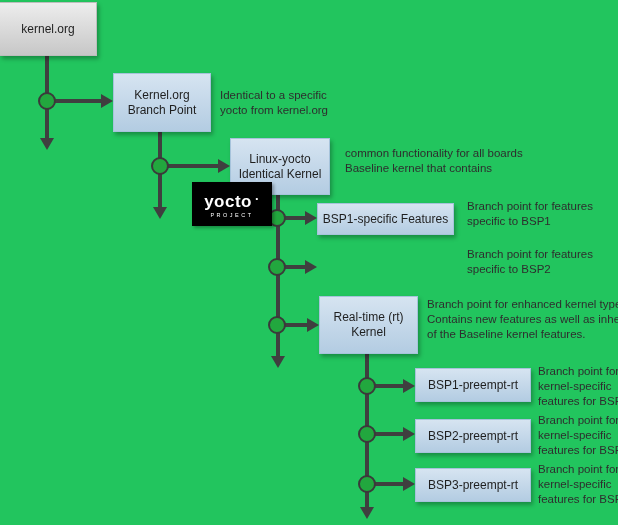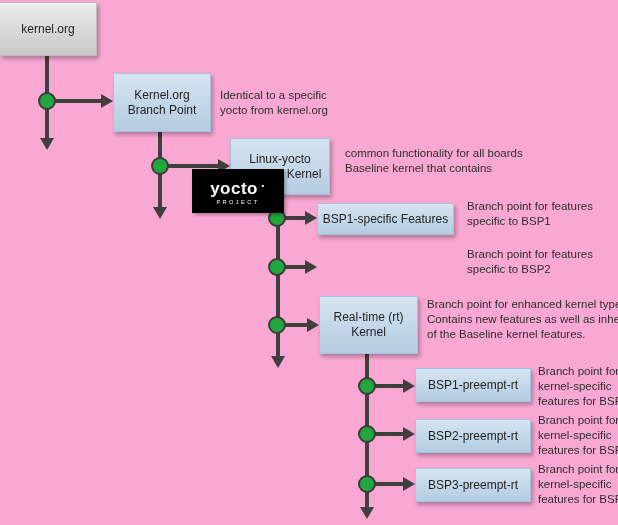--- a/index.html
+++ b/index.html
@@ -1,17 +1,17 @@
 <!DOCTYPE html>
 <html><head>
 <meta charset="utf-8">
 <style>
   html,body{margin:0;padding:0;background:#ffffff;}
   .canvas{
-    position:relative;width:618px;height:525px;background:#f9a8d4;
+    position:relative;width:618px;height:525px;background:#22c55e;
     font-family:"Liberation Sans",sans-serif;overflow:hidden;
   }
   
   .node{
     position:absolute;display:flex;flex-direction:column;align-items:center;justify-content:center;
     text-align:center;font-size:12px;line-height:15px;color:#1f1f1f;
     box-shadow:2px 3px 4px rgba(0,0,0,0.28);
   }
   .node.blue{
     background:linear-gradient(#d6e4f1,#b3cce2);
@@ -118,21 +118,21 @@
   </div>
 
   <div class="node blue" style="left:415px;top:419px;width:114px;height:32px">
     <span>BSP2-preempt-rt</span>
   </div>
 
   <div class="node blue" style="left:415px;top:468px;width:114px;height:32px">
     <span>BSP3-preempt-rt</span>
   </div>
 
-  <div class="yocto-logo" style="left:192px;top:169px;width:92px;height:44px">
+  <div class="yocto-logo" style="left:192px;top:182px;width:80px;height:44px">
     <div class="yocto-word"><span>yocto</span><span class="yocto-dot">·</span></div>
     <div class="yocto-sub">PROJECT</div>
   </div>
 
   <div class="note" style="left:220px;top:88px">
     <span>Identical to a specific</span>
     <span>yocto from kernel.org</span>
   </div>
 
   <div class="note" style="left:345px;top:146px">

